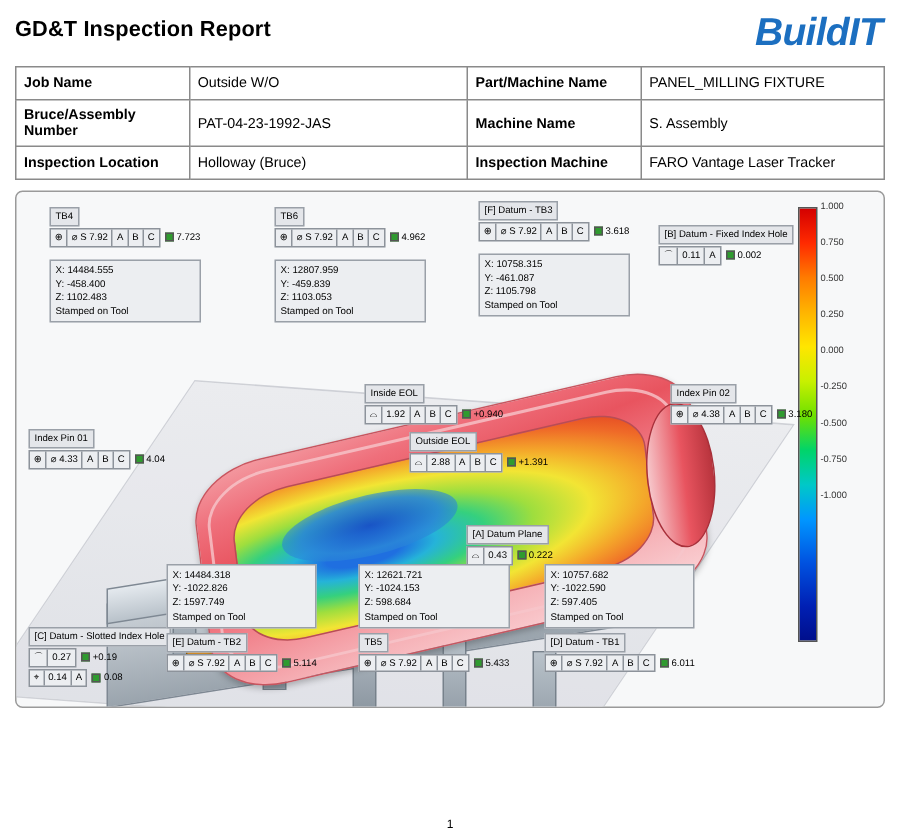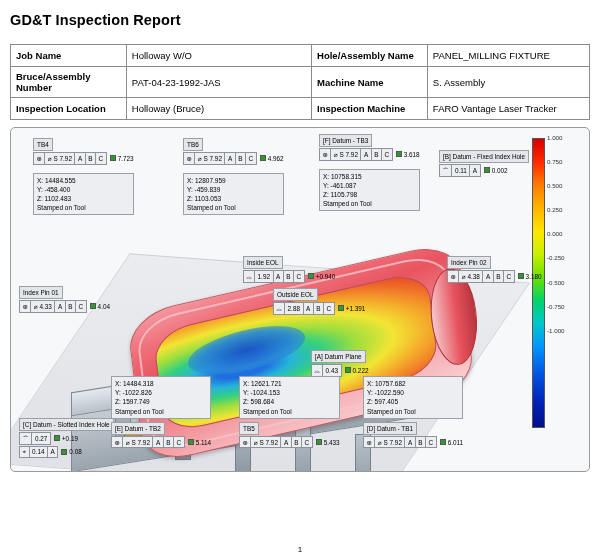--- a/index.html
+++ b/index.html
@@ -127,28 +127,31 @@
   
   .pageno { position:absolute; left:0; right:0; bottom:4px; text-align:center; font-size:8px; }
 </style>
 </head>
 <body>
 
 <div class="page">
 
   <div class="header">
     <div class="report-title">GD&amp;T Inspection Report</div>
+    <div class="logo">
+      <span>Build</span><span>IT</span>
+    </div>
   </div>
 
   <table class="info">
     <tbody>
         <tr>
       <td class="lbl c1">Job Name</td>
-      <td class="c2">Holloway W/O</td>
-      <td class="lbl c3">Hole/Assembly Name</td>
+      <td class="c2">Outside W/O</td>
+      <td class="lbl c3">Part/Machine Name</td>
       <td class="c4">PANEL_MILLING FIXTURE</td>
     </tr>
     <tr>
       <td class="lbl">Bruce/Assembly Number</td>
       <td>PAT-04-23-1992-JAS</td>
       <td class="lbl">Machine Name</td>
       <td>S. Assembly</td>
     </tr>
     <tr>
       <td class="lbl">Inspection Location</td>

